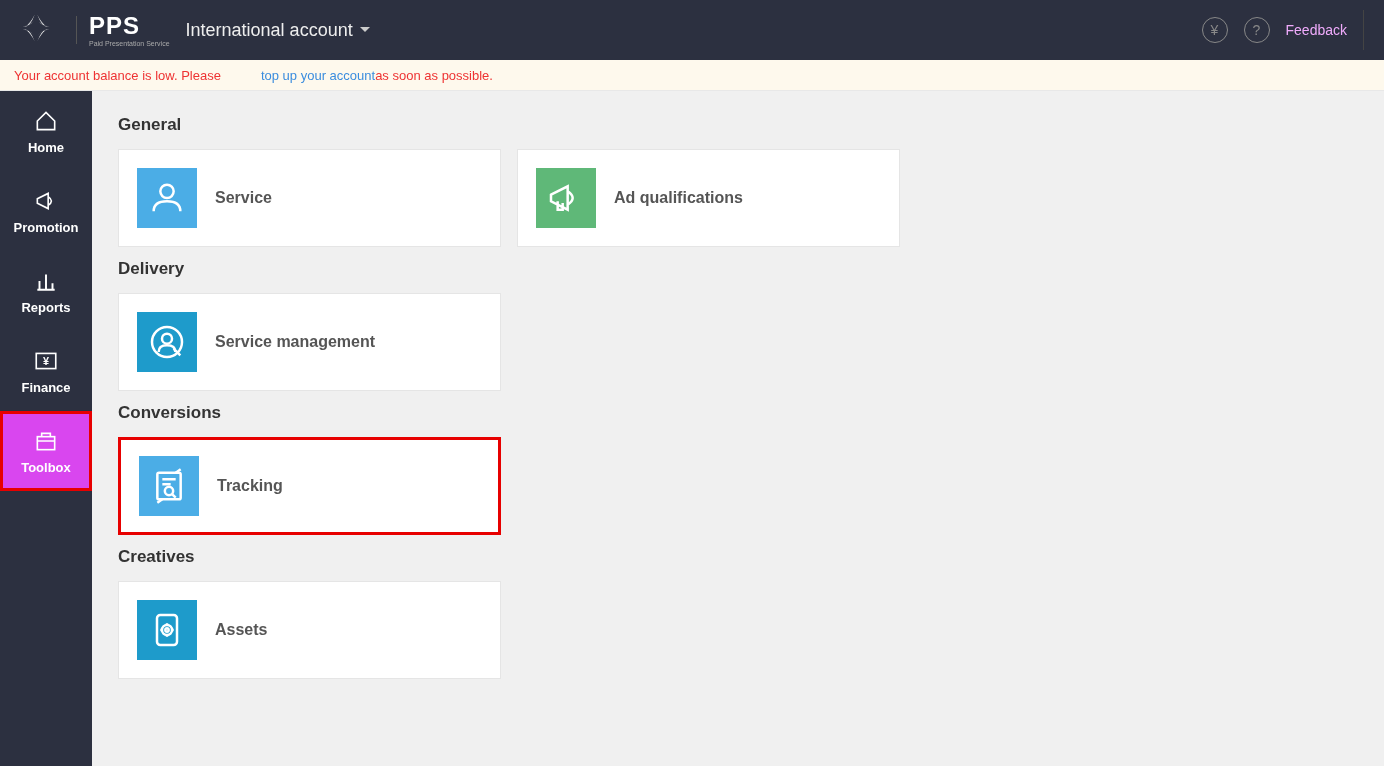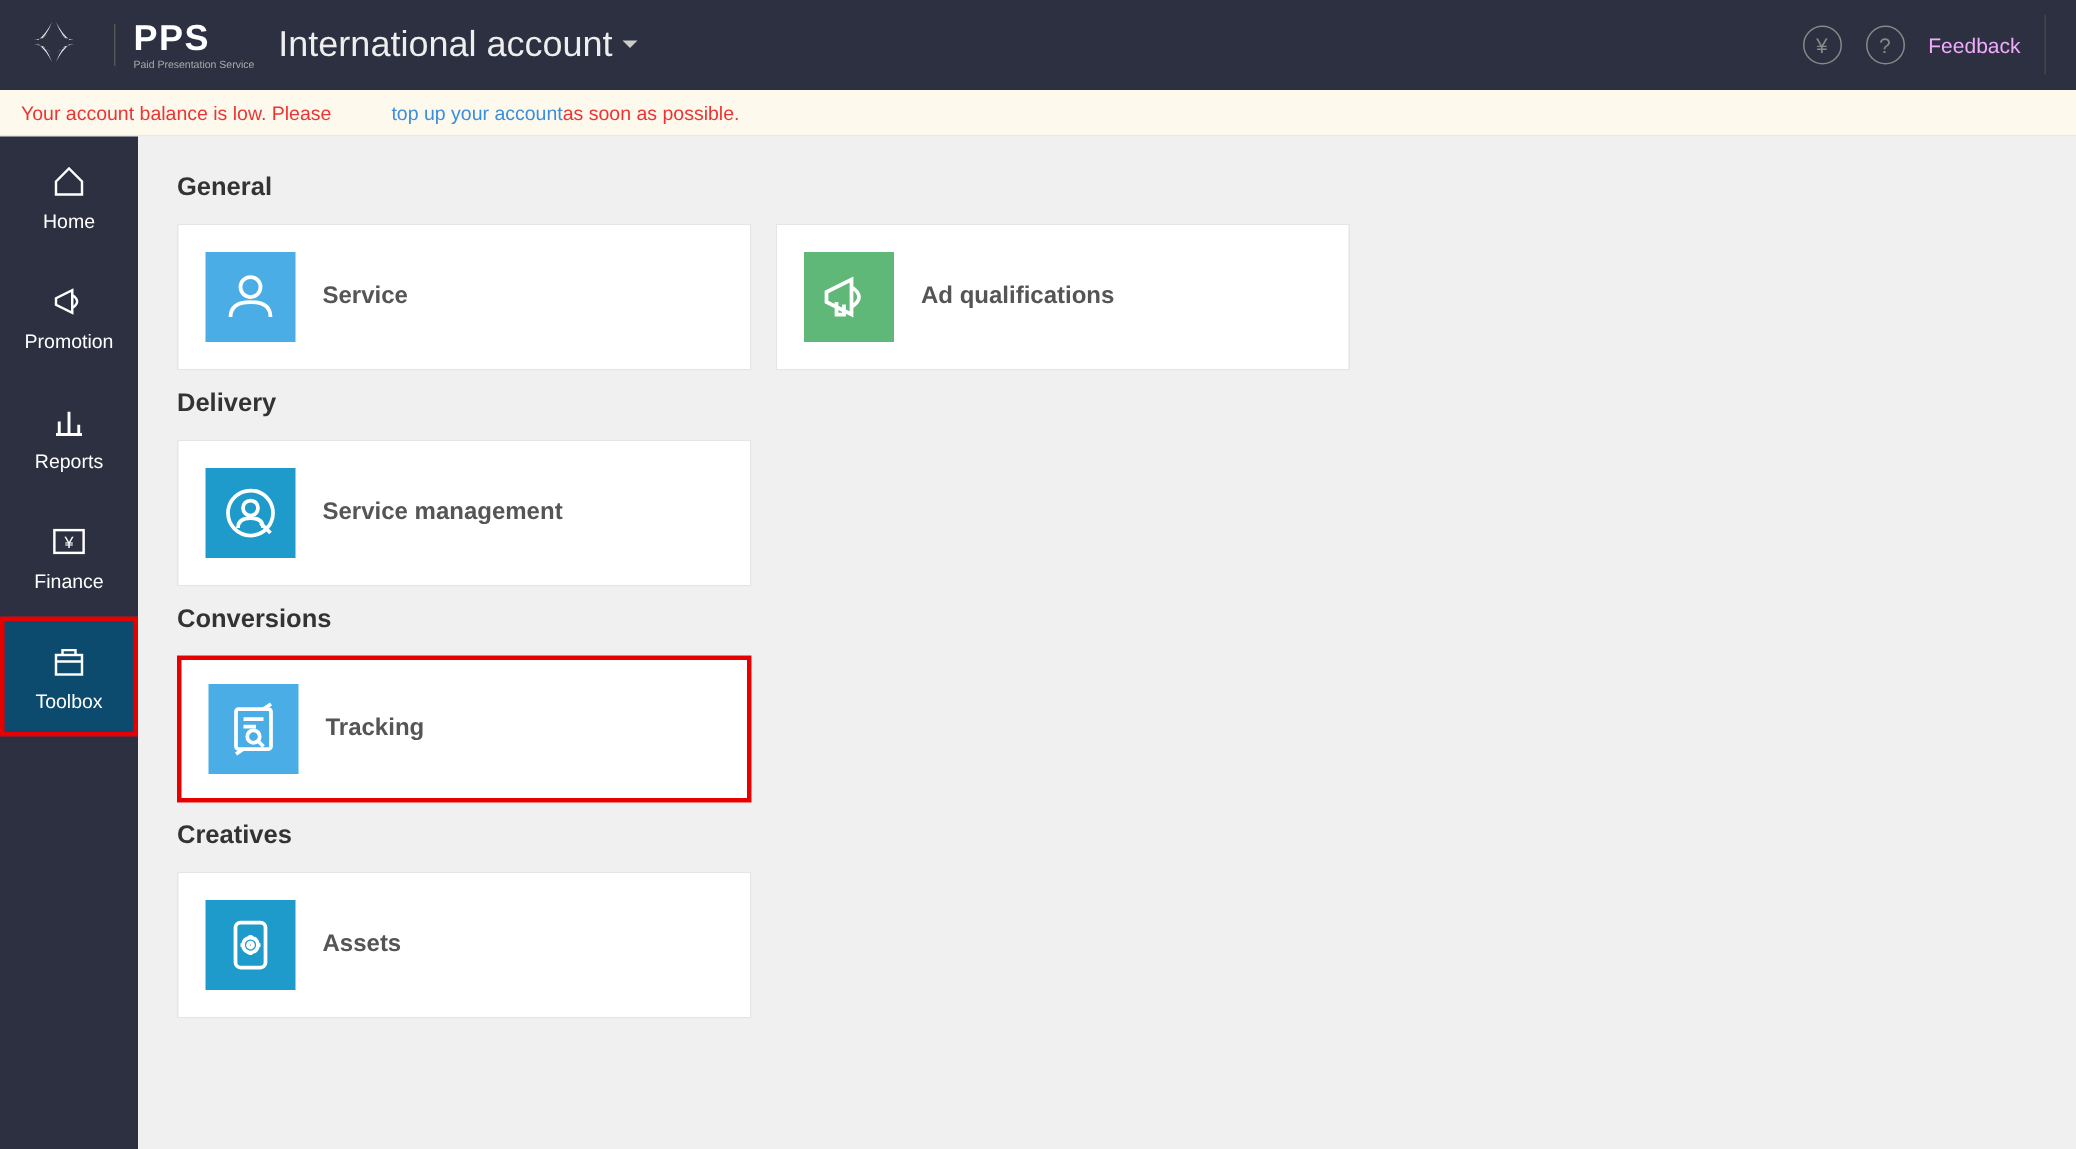--- a/index.html
+++ b/index.html
@@ -11,21 +11,21 @@
   display: flex;
   align-items: center;
   padding: 0 20px;
   color: #fff;
 }
 .huawei-logo { width: 32px; height: 32px; margin-right: 12px; }
 .divider-v { width: 1px; height: 28px; background: #555; margin: 0 12px; }
 .pps-block { display: flex; flex-direction: column; line-height: 1; margin-right: 10px; }
 .pps-text { font-size: 24px; font-weight: bold; letter-spacing: 1px; }
 .pps-sub { font-size: 7px; color: #aaa; margin-top: 2px; }
-.account-select { display: flex; align-items: center; font-size: 24px; color: #eee; cursor: pointer; margin-left: 6px; }
+.account-select { display: flex; align-items: center; font-size: 18px; color: #eee; cursor: pointer; margin-left: 6px; }
 .account-select svg { margin-left: 6px; }
 .header-right { margin-left: auto; display: flex; align-items: center; gap: 16px; }
 .icon-circle { width: 26px; height: 26px; border: 1.5px solid #888; border-radius: 50%; display: flex; align-items: center; justify-content: center; color: #888; font-size: 14px; }
 .feedback { font-size: 14px; color: #f0abfc; cursor: pointer; }
 .header-right-divider { width: 1px; height: 40px; background: #444; }
 
 .warning-bar {
   height: 31px;
   background: #fef9ed;
   border-bottom: 1px solid #e8e8e8;
@@ -37,31 +37,32 @@
 .warn-red { color: #e33; }
 .warn-link { color: #3b8dde; cursor: pointer; text-decoration: none; margin-left: 40px; }
 
 .app-body { display: flex; height: 675px; }
 
 .sidebar {
   width: 92px;
   background: #2c3040;
   display: flex;
   flex-direction: column;
+  font-weight: bold;
 }
 .nav-item {
   height: 80px;
   display: flex;
   flex-direction: column;
   align-items: center;
   justify-content: center;
   cursor: pointer;
   color: #fff;
 }
-.nav-item.active { background: #0c4a6e; }
+.nav-item.active { background: #d946ef; }
 .nav-item.highlighted { outline: 3px solid #e70000; outline-offset: -3px; }
 .nav-label { font-size: 13px; margin-top: 6px; }
 .nav-icon { width: 26px; height: 26px; }
 
 .main { flex: 1; padding: 18px 26px; overflow-y: auto; background: #f0f0f0; }
 .section-title { font-size: 17px; font-weight: bold; color: #333; margin-bottom: 14px; margin-top: 6px; }
 .section-title.mt { margin-top: 12px; }
 .card-row { display: flex; gap: 16px; }
 .card {
   width: 383px;

